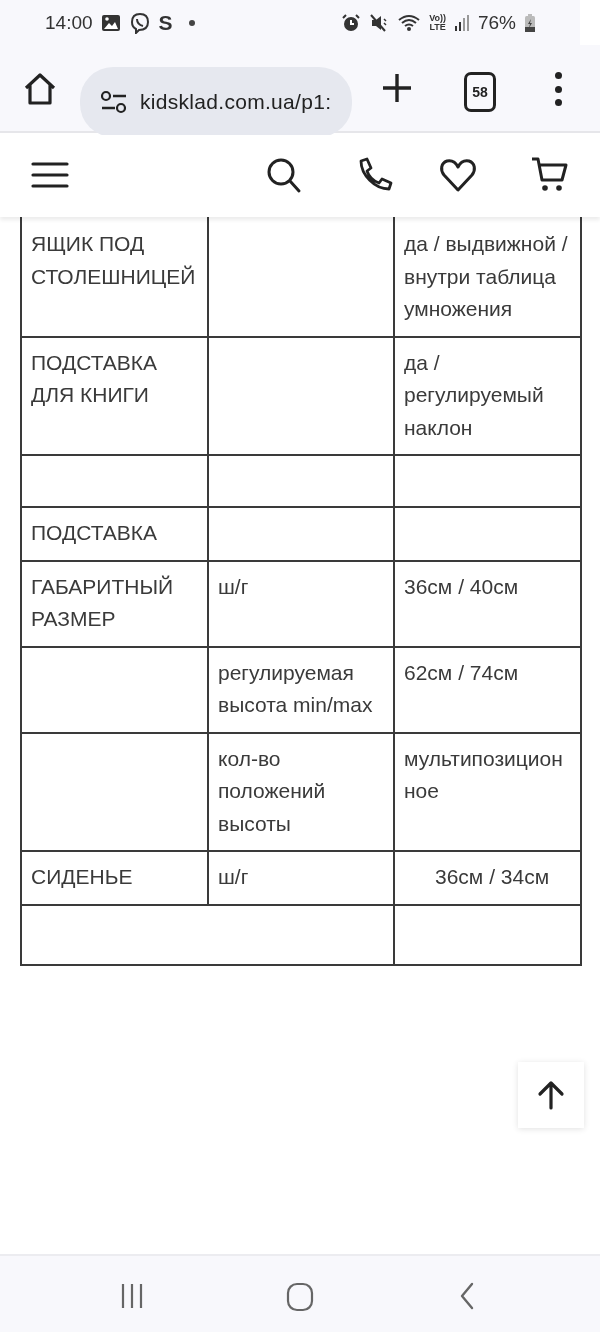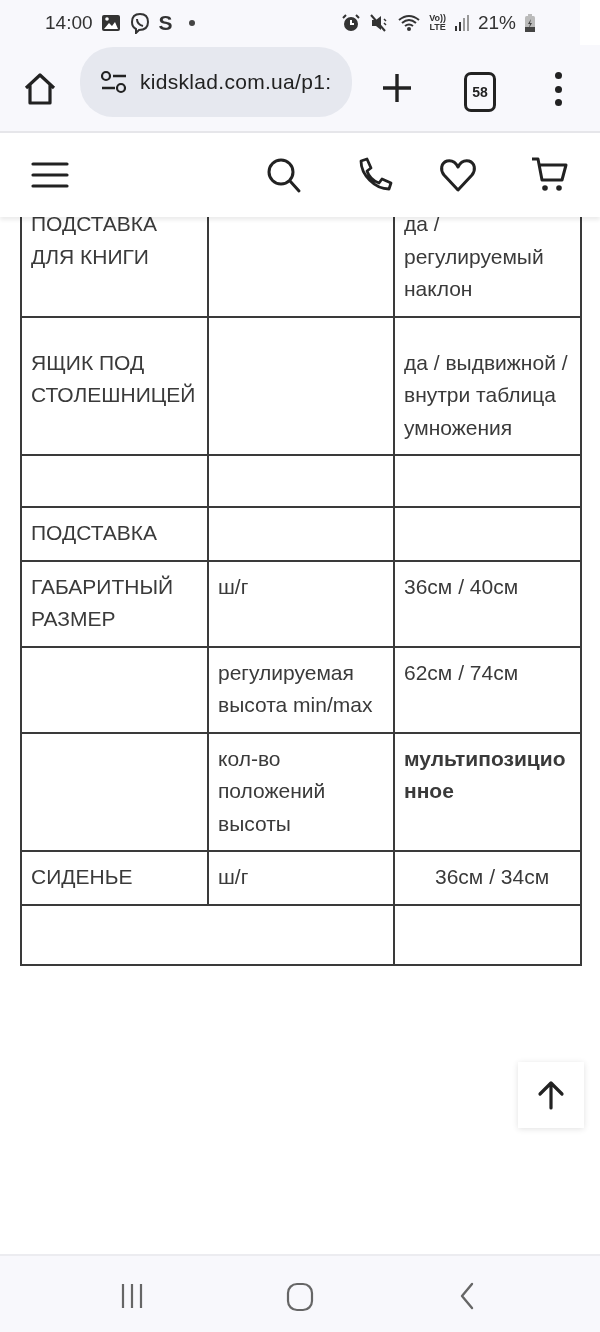--- a/index.html
+++ b/index.html
@@ -12,21 +12,21 @@
   .status-left, .status-right { display: flex; align-items: center; gap: 8px; }
   .sb-icon { display: inline-flex; align-items: center; justify-content: center; }
   .sb-s { font-weight: bold; font-size: 21px; }
   .sb-dot { width: 6px; height: 6px; border-radius: 50%; background: #444; margin-left: 8px; }
   .sb-small { font-size: 9px; line-height: 9px; font-weight: bold; text-align: center; }
 
   
   .browser-bar { position: absolute; top: 45px; left: 0; width: 600px; height: 88px; background: #f8f8fc;
     border-bottom: 2px solid #e6e6ea; }
   .home-btn { position: absolute; left: 22px; top: 26px; width: 36px; height: 36px; }
-  .url-pill { position: absolute; left: 80px; top: 2px; width: 272px; height: 70px; border-radius: 33px; background: #e6e8ef;
+  .url-pill { position: absolute; left: 80px; top: 22px; width: 272px; height: 70px; border-radius: 33px; background: #e6e8ef;
     display: flex; align-items: center; padding-left: 20px; overflow: hidden; white-space: nowrap; text-align: center; }
   .url-pill .tune { width: 28px; height: 24px; margin-right: 12px; flex: none; }
   .url-text { font-size: 21px; color: #222; letter-spacing: 0.3px; }
   .new-tab-btn { position: absolute; left: 378px; top: 24px; width: 38px; height: 38px; }
   .tabs-btn { position: absolute; left: 464px; top: 27px; width: 32px; height: 40px; border: 3px solid #222; border-radius: 7px;
     font-size: 14px; font-weight: bold; display: flex; align-items: center; justify-content: center; color: #222; }
   .menu-btn { position: absolute; left: 548px; top: 24px; width: 20px; height: 40px; display: flex; flex-direction: column; align-items: center; justify-content: space-between; padding: 3px 0; }
   .menu-btn span { width: 7px; height: 7px; border-radius: 50%; background: #222; }
 
   
@@ -99,21 +99,21 @@
       <span>LTE</span>
     </span>
     <span class="sb-icon">
       <svg width="16" height="18" viewBox="0 0 16 18">
           <rect x="1" y="12" width="2" height="5" fill="#333"></rect>
           <rect x="5" y="8" width="2" height="9" fill="#333"></rect>
           <rect x="9" y="4" width="2" height="13" fill="#999"></rect>
           <rect x="13" y="1" width="2" height="16" fill="#999"></rect>
         </svg>
     </span>
-    <span>21%</span>
+    <span>76%</span>
     <span class="sb-icon">
       <svg width="12" height="20" viewBox="0 0 12 20">
           <rect x="1" y="3" width="10" height="16" rx="1.5" fill="#bbb"></rect>
           <rect x="4" y="1" width="4" height="2" fill="#bbb"></rect>
           <rect x="1" y="14" width="10" height="5" fill="#444"></rect>
           <path d="M7 6 L4 11 H6 L5 15 L8 10 H6 Z" fill="#444"></path>
         </svg>
     </span>
   </div>
 </div>
@@ -181,28 +181,28 @@
 
 <div class="content">
   <table class="specs">
     <colgroup>
         <col class="c1">
         <col class="c2">
         <col class="c3">
       </colgroup>
     <tbody>
       <tr>
+        <td style="padding-top:29px;">ЯЩИК ПОД СТОЛЕШНИЦЕЙ</td>
+        <td></td>
+        <td style="padding-top:29px;">да / выдвижной / внутри таблица умножения</td>
+      </tr>
+      <tr>
         <td>ПОДСТАВКА ДЛЯ КНИГИ</td>
         <td></td>
         <td>да / регулируемый наклон</td>
-      </tr>
-      <tr>
-        <td style="padding-top:29px;">ЯЩИК ПОД СТОЛЕШНИЦЕЙ</td>
-        <td></td>
-        <td style="padding-top:29px;">да / выдвижной / внутри таблица умножения</td>
       </tr>
       <tr style="height:52px;">
         <td></td>
         <td></td>
         <td></td>
       </tr>
       <tr>
         <td>ПОДСТАВКА</td>
         <td></td>
         <td></td>
@@ -213,21 +213,21 @@
         <td>36см / 40см</td>
       </tr>
       <tr>
         <td></td>
         <td>регулируемая высота min/max</td>
         <td>62см / 74см</td>
       </tr>
       <tr>
         <td></td>
         <td>кол-во положений высоты</td>
-        <td style="word-break:break-all;font-weight:bold;">мультипозиционное</td>
+        <td style="word-break:break-all;">мультипозиционное</td>
       </tr>
       <tr>
         <td>СИДЕНЬЕ</td>
         <td>ш/г</td>
         <td style="white-space:nowrap;overflow:hidden;padding-left:40px;">36см / 34см</td>
       </tr>
       <tr style="height:60px;">
         <td colspan="2"></td>
         <td></td>
       </tr>

